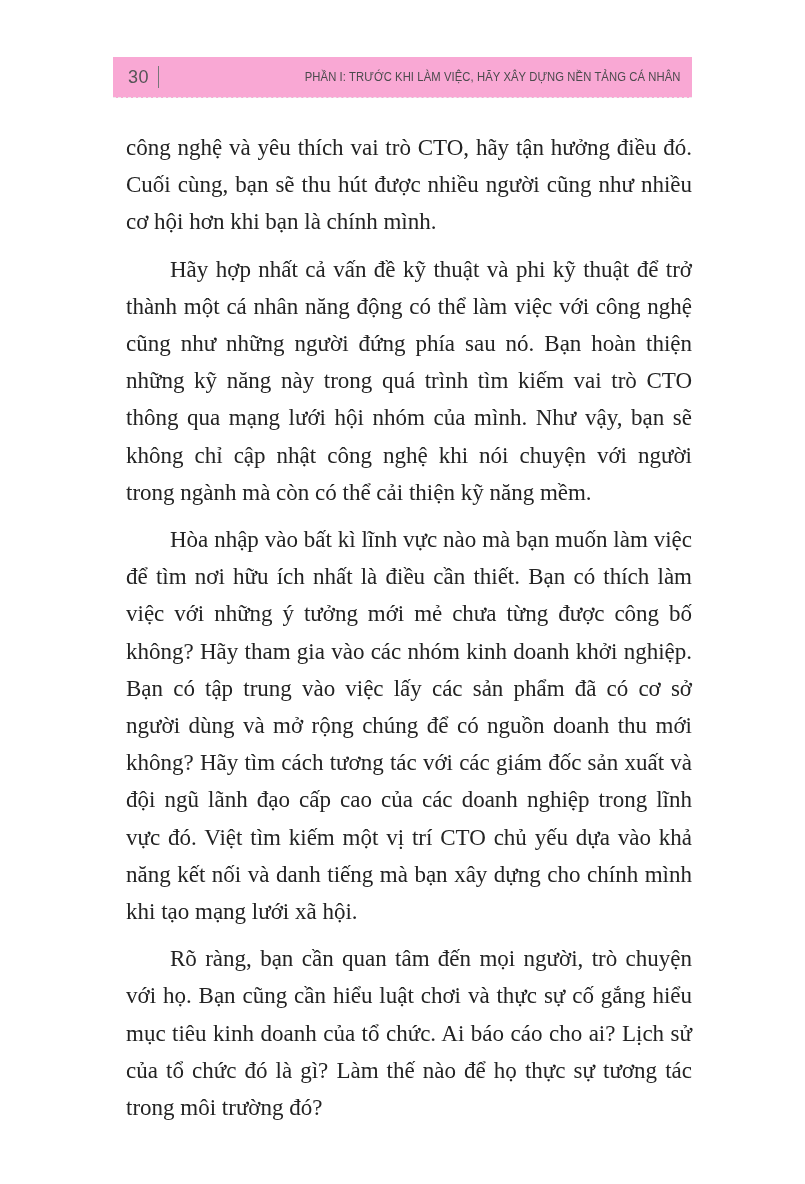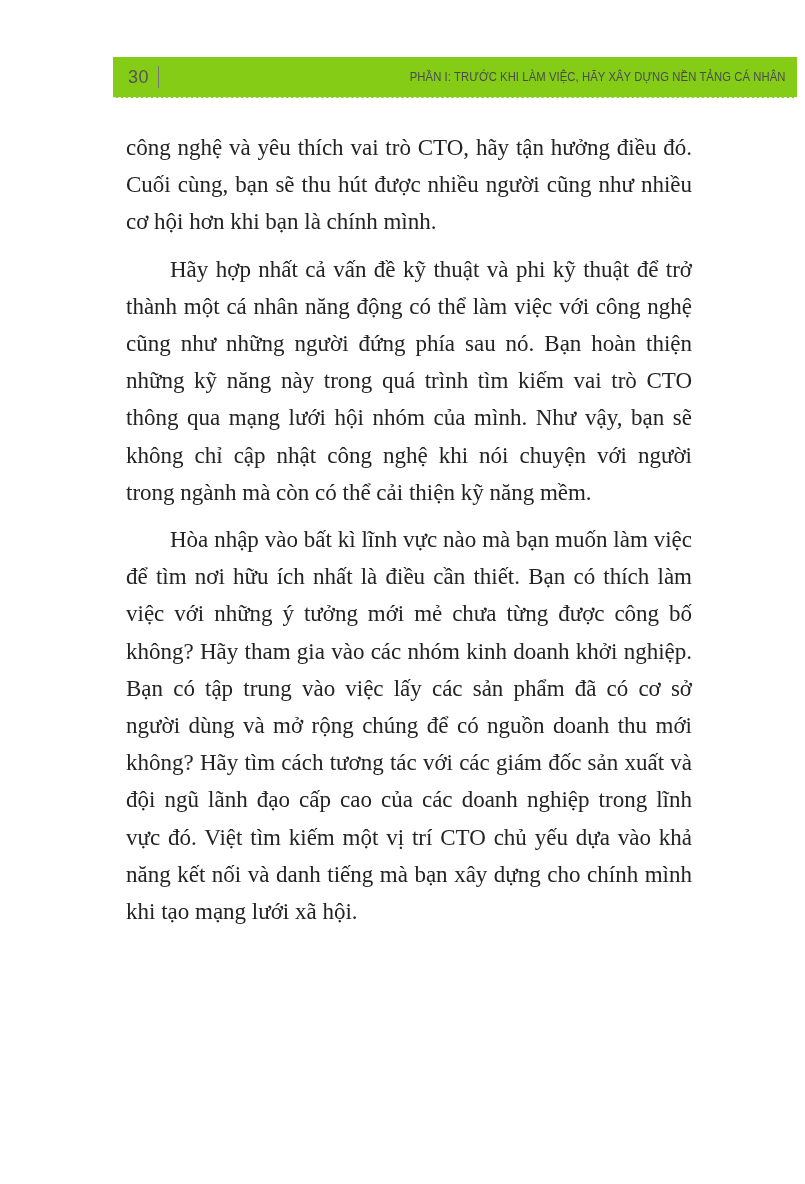--- a/index.html
+++ b/index.html
@@ -10,23 +10,23 @@
     body {
       width: 805px;
       height: 1184px;
       position: relative;
       overflow: hidden;
     }
     .header-bar {
       position: absolute;
       left: 113px;
       top: 57px;
-      width: 684px;
+      width: 579px;
       height: 41px;
-      background: #84cc16;
+      background: #f9a8d4;
       border-bottom: 1px dashed #ededee;
       box-sizing: border-box;
       font-family: "Liberation Sans", "DejaVu Sans", sans-serif;
       color: #4a4a4c;
     }
     .page-number {
       position: absolute;
       left: 15px;
       top: 10px;
       font-size: 18px;
@@ -76,13 +76,14 @@
 <div class="header-bar">
   <span class="page-number">30</span>
   <span class="header-divider"></span>
   <span class="running-title">PHẦN I: TRƯỚC KHI LÀM VIỆC, HÃY XÂY DỰNG NỀN TẢNG CÁ NHÂN</span>
 </div>
 
 <div class="body-text">
   <p>công nghệ và yêu thích vai trò CTO, hãy tận hưởng điều đó. Cuối cùng, bạn sẽ thu hút được nhiều người cũng như nhiều cơ hội hơn khi bạn là chính mình.</p>
   <p class="indent">Hãy hợp nhất cả vấn đề kỹ thuật và phi kỹ thuật để trở thành một cá nhân năng động có thể làm việc với công nghệ cũng như những người đứng phía sau nó. Bạn hoàn thiện những kỹ năng này trong quá trình tìm kiếm vai trò CTO thông qua mạng lưới hội nhóm của mình. Như vậy, bạn sẽ không chỉ cập nhật công nghệ khi nói chuyện với người trong ngành mà còn có thể cải thiện kỹ năng mềm.</p>
   <p class="indent">Hòa nhập vào bất kì lĩnh vực nào mà bạn muốn làm việc để tìm nơi hữu ích nhất là điều cần thiết. Bạn có thích làm việc với những ý tưởng mới mẻ chưa từng được công bố không? Hãy tham gia vào các nhóm kinh doanh khởi nghiệp. Bạn có tập trung vào việc lấy các sản phẩm đã có cơ sở người dùng và mở rộng chúng để có nguồn doanh thu mới không? Hãy tìm cách tương tác với các giám đốc sản xuất và đội ngũ lãnh đạo cấp cao của các doanh nghiệp trong lĩnh vực đó. Việt tìm kiếm một vị trí CTO chủ yếu dựa vào khả năng kết nối và danh tiếng mà bạn xây dựng cho chính mình khi tạo mạng lưới xã hội.</p>
+  <p class="indent">Rõ ràng, bạn cần quan tâm đến mọi người, trò chuyện với họ. Bạn cũng cần hiểu luật chơi và thực sự cố gắng hiểu mục tiêu kinh doanh của tổ chức. Ai báo cáo cho ai? Lịch sử của tổ chức đó là gì? Làm thế nào để họ thực sự tương tác trong môi trường đó?</p>
 </div>
 
 </body></html>

